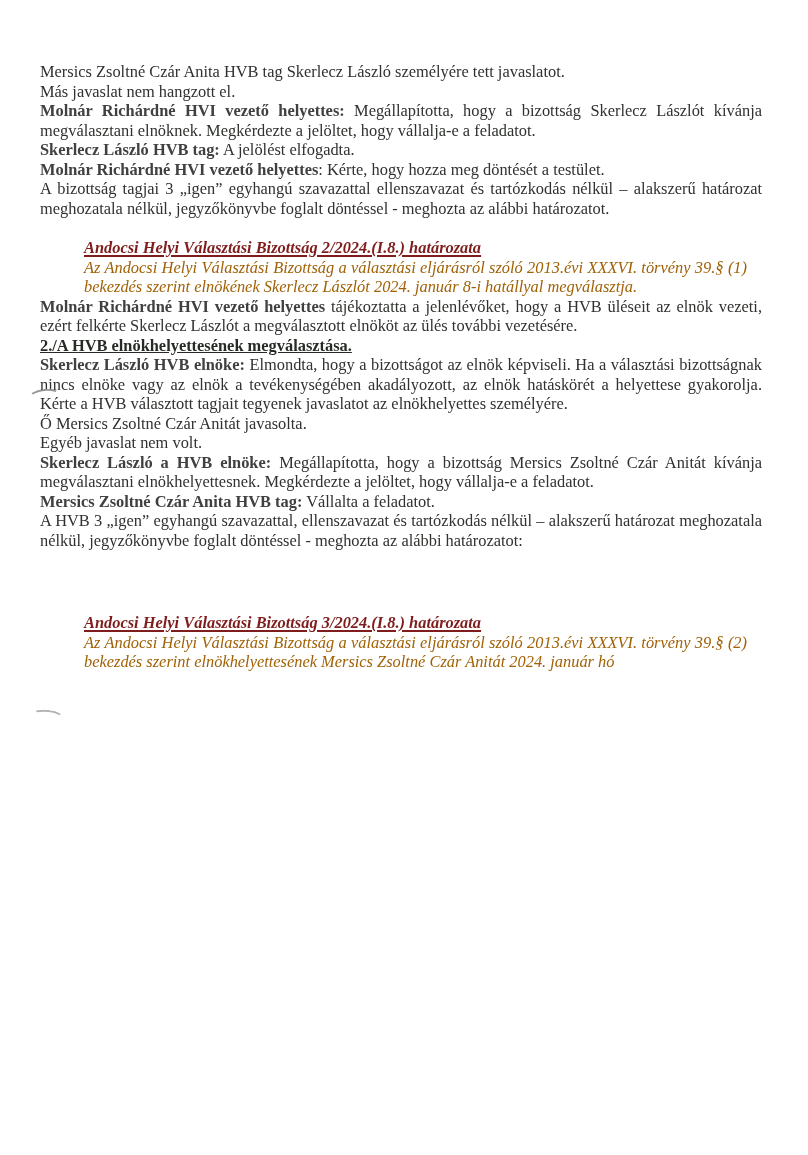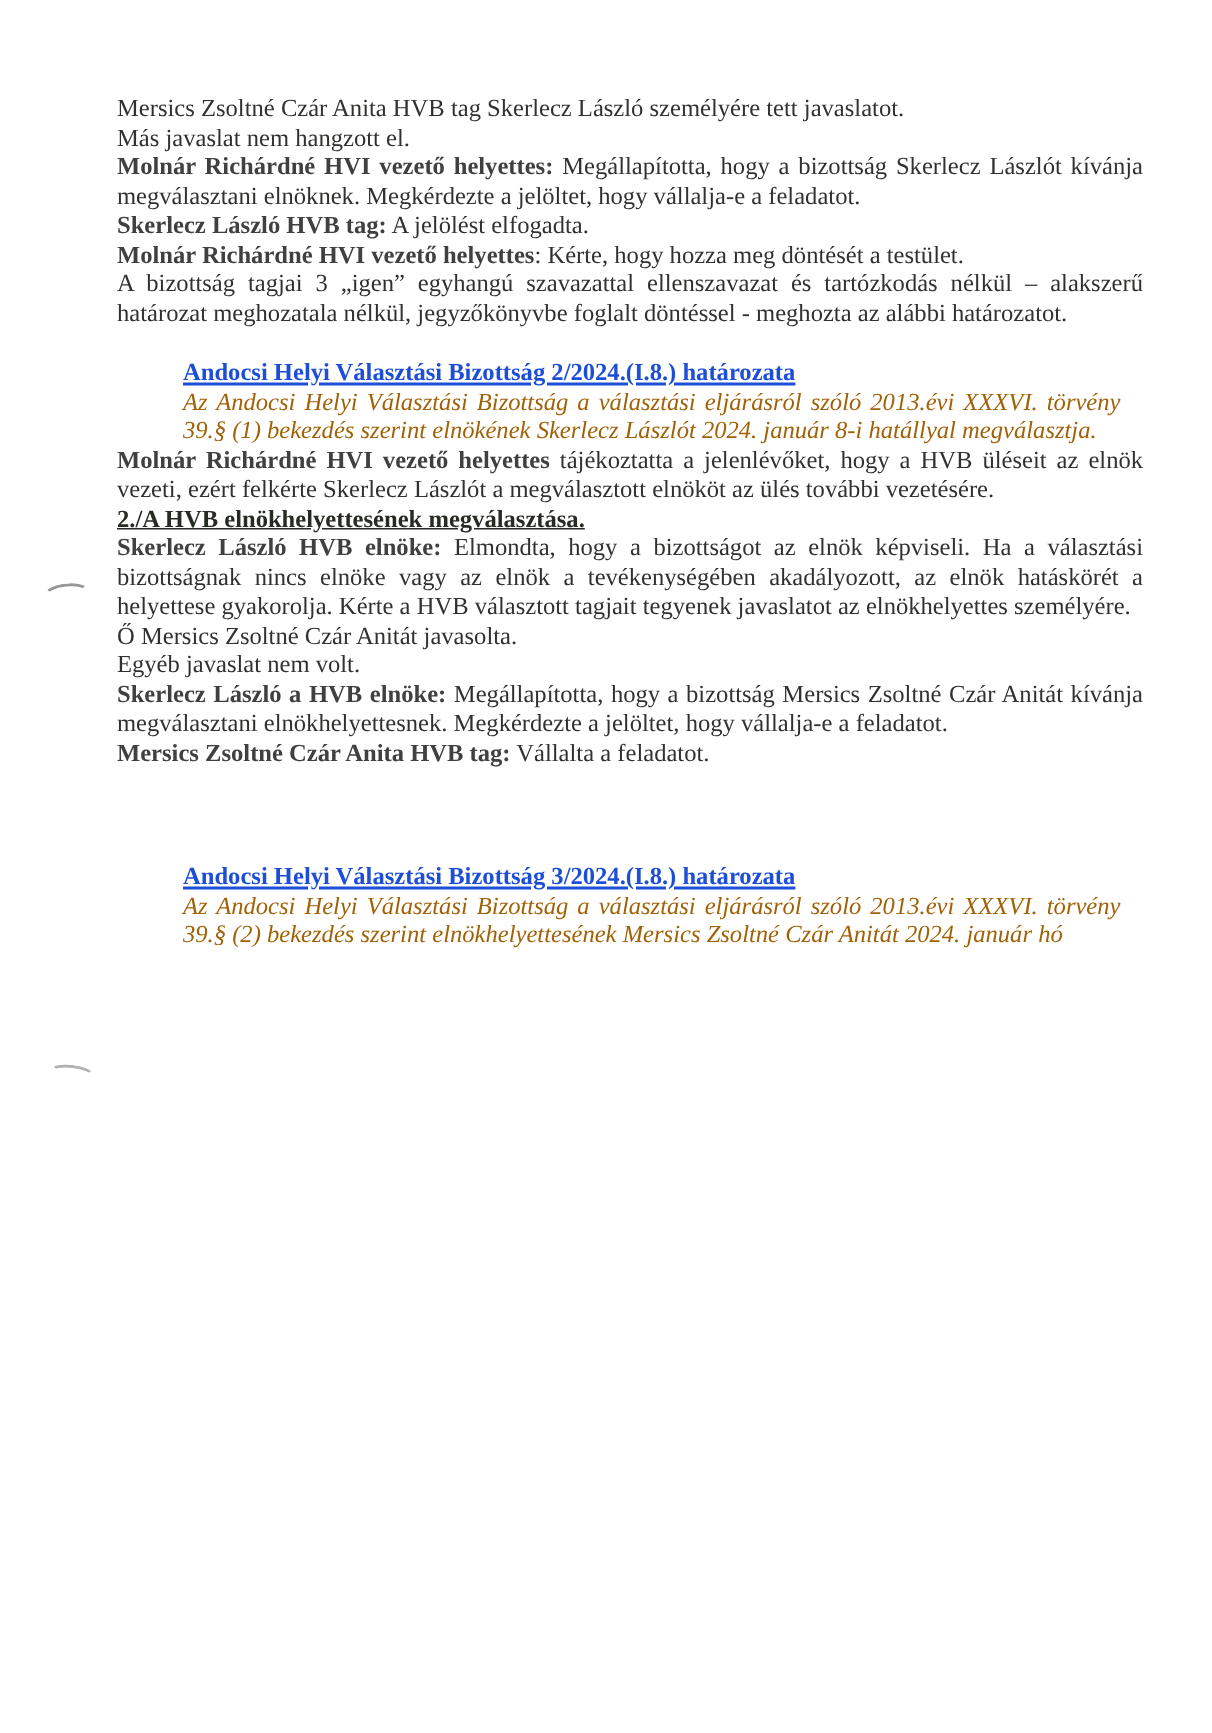--- a/index.html
+++ b/index.html
@@ -5,21 +5,21 @@
   html,body { margin:0; padding:0; background:#ffffff; }
   .page {
     position:relative;
     width:808px; height:1155px;
     box-sizing:border-box;
     background:#ffffff;
     font-family:"Liberation Serif","DejaVu Serif",serif;
     font-size:16.4px;
     line-height:19.5px;
     color:#2f322e;
-    padding:62px 46px 0 78px;
+    padding:62px 46px 0 40px;
     overflow:hidden;
   }
   .page p { margin:0; text-align:justify; text-justify:inter-word; }
   b { font-weight:bold; color:#404040; }
   .sec-heading { font-weight:bold; color:#262b24; }
 
   
   .p2  { margin-top:25px; }
   .p3  { margin-top:20px; }
   .p4  { margin-top:19px; }
@@ -31,21 +31,21 @@
   .p8  { margin-top:22px; }
   .p9  { margin-top:0; }
   .p10 { margin-top:38px; }
   .p11 { margin-top:37px; }
   .p12 { margin-top:20px; }
   .p13 { margin-top:18px; }
   .p14 { margin-top:20px; }
   .res2{ margin-top:63px; }
 
   .res-block { margin-left:44px; margin-right:15px; }
-  .res-heading { font-weight:bold; color:#1d4ed8; }
+  .res-heading { font-weight:bold; font-style:italic; color:#7f1d1d; }
   .res-heading .u { text-decoration:underline; text-decoration-thickness:1.5px; text-underline-offset:2px; }
   .res-body { font-style:italic; color:#a16207; }
 
   
   .arc { position:absolute; box-sizing:border-box; border:2px solid transparent; border-radius:50%; }
   .arc1 { left:29px; top:389px; width:31px; height:14px;
           border-top:2.5px solid #979797; transform:rotate(-6deg); }
   .arc2 { left:33px; top:710px; width:30px; height:11px;
           border-top:2px solid #b2b2b2; transform:rotate(7deg); }
 </style>
@@ -82,19 +82,20 @@
 
   <p class="p9">Ő Mersics Zsoltné Czár Anitát javasolta.</p>
 
   <p class="p10">Egyéb javaslat nem volt.</p>
 
   <p class="p11"><b>Skerlecz László a HVB elnöke:</b><span> Megállapította, hogy a bizottság Mersics Zsoltné Czár Anitát kívánja megválasztani elnökhelyettesnek. Megkérdezte a jelöltet, hogy vállalja-e a feladatot.</span></p>
 
   <p class="p12"><b>Mersics Zsoltné Czár Anita HVB tag:</b><span> Vállalta a feladatot.</span></p>
 
 
+  <p class="p14">A HVB  3 „igen” egyhangú szavazattal, ellenszavazat és tartózkodás nélkül – alakszerű határozat meghozatala nélkül, jegyzőkönyvbe foglalt döntéssel - meghozta az alábbi határozatot:</p>
 
   <div class="res-block res2">
     <p class="res-heading"><span class="u">Andocsi Helyi Választási Bizottság 3/2024.(I.8.) határozata</span></p>
     <p class="res-body">Az Andocsi Helyi Választási Bizottság a választási eljárásról szóló 2013.évi XXXVI. törvény 39.§ (2) bekezdés szerint elnökhelyettesének Mersics Zsoltné Czár Anitát 2024. január hó</p>
   </div>
 
 </div>
 
 </body></html>

